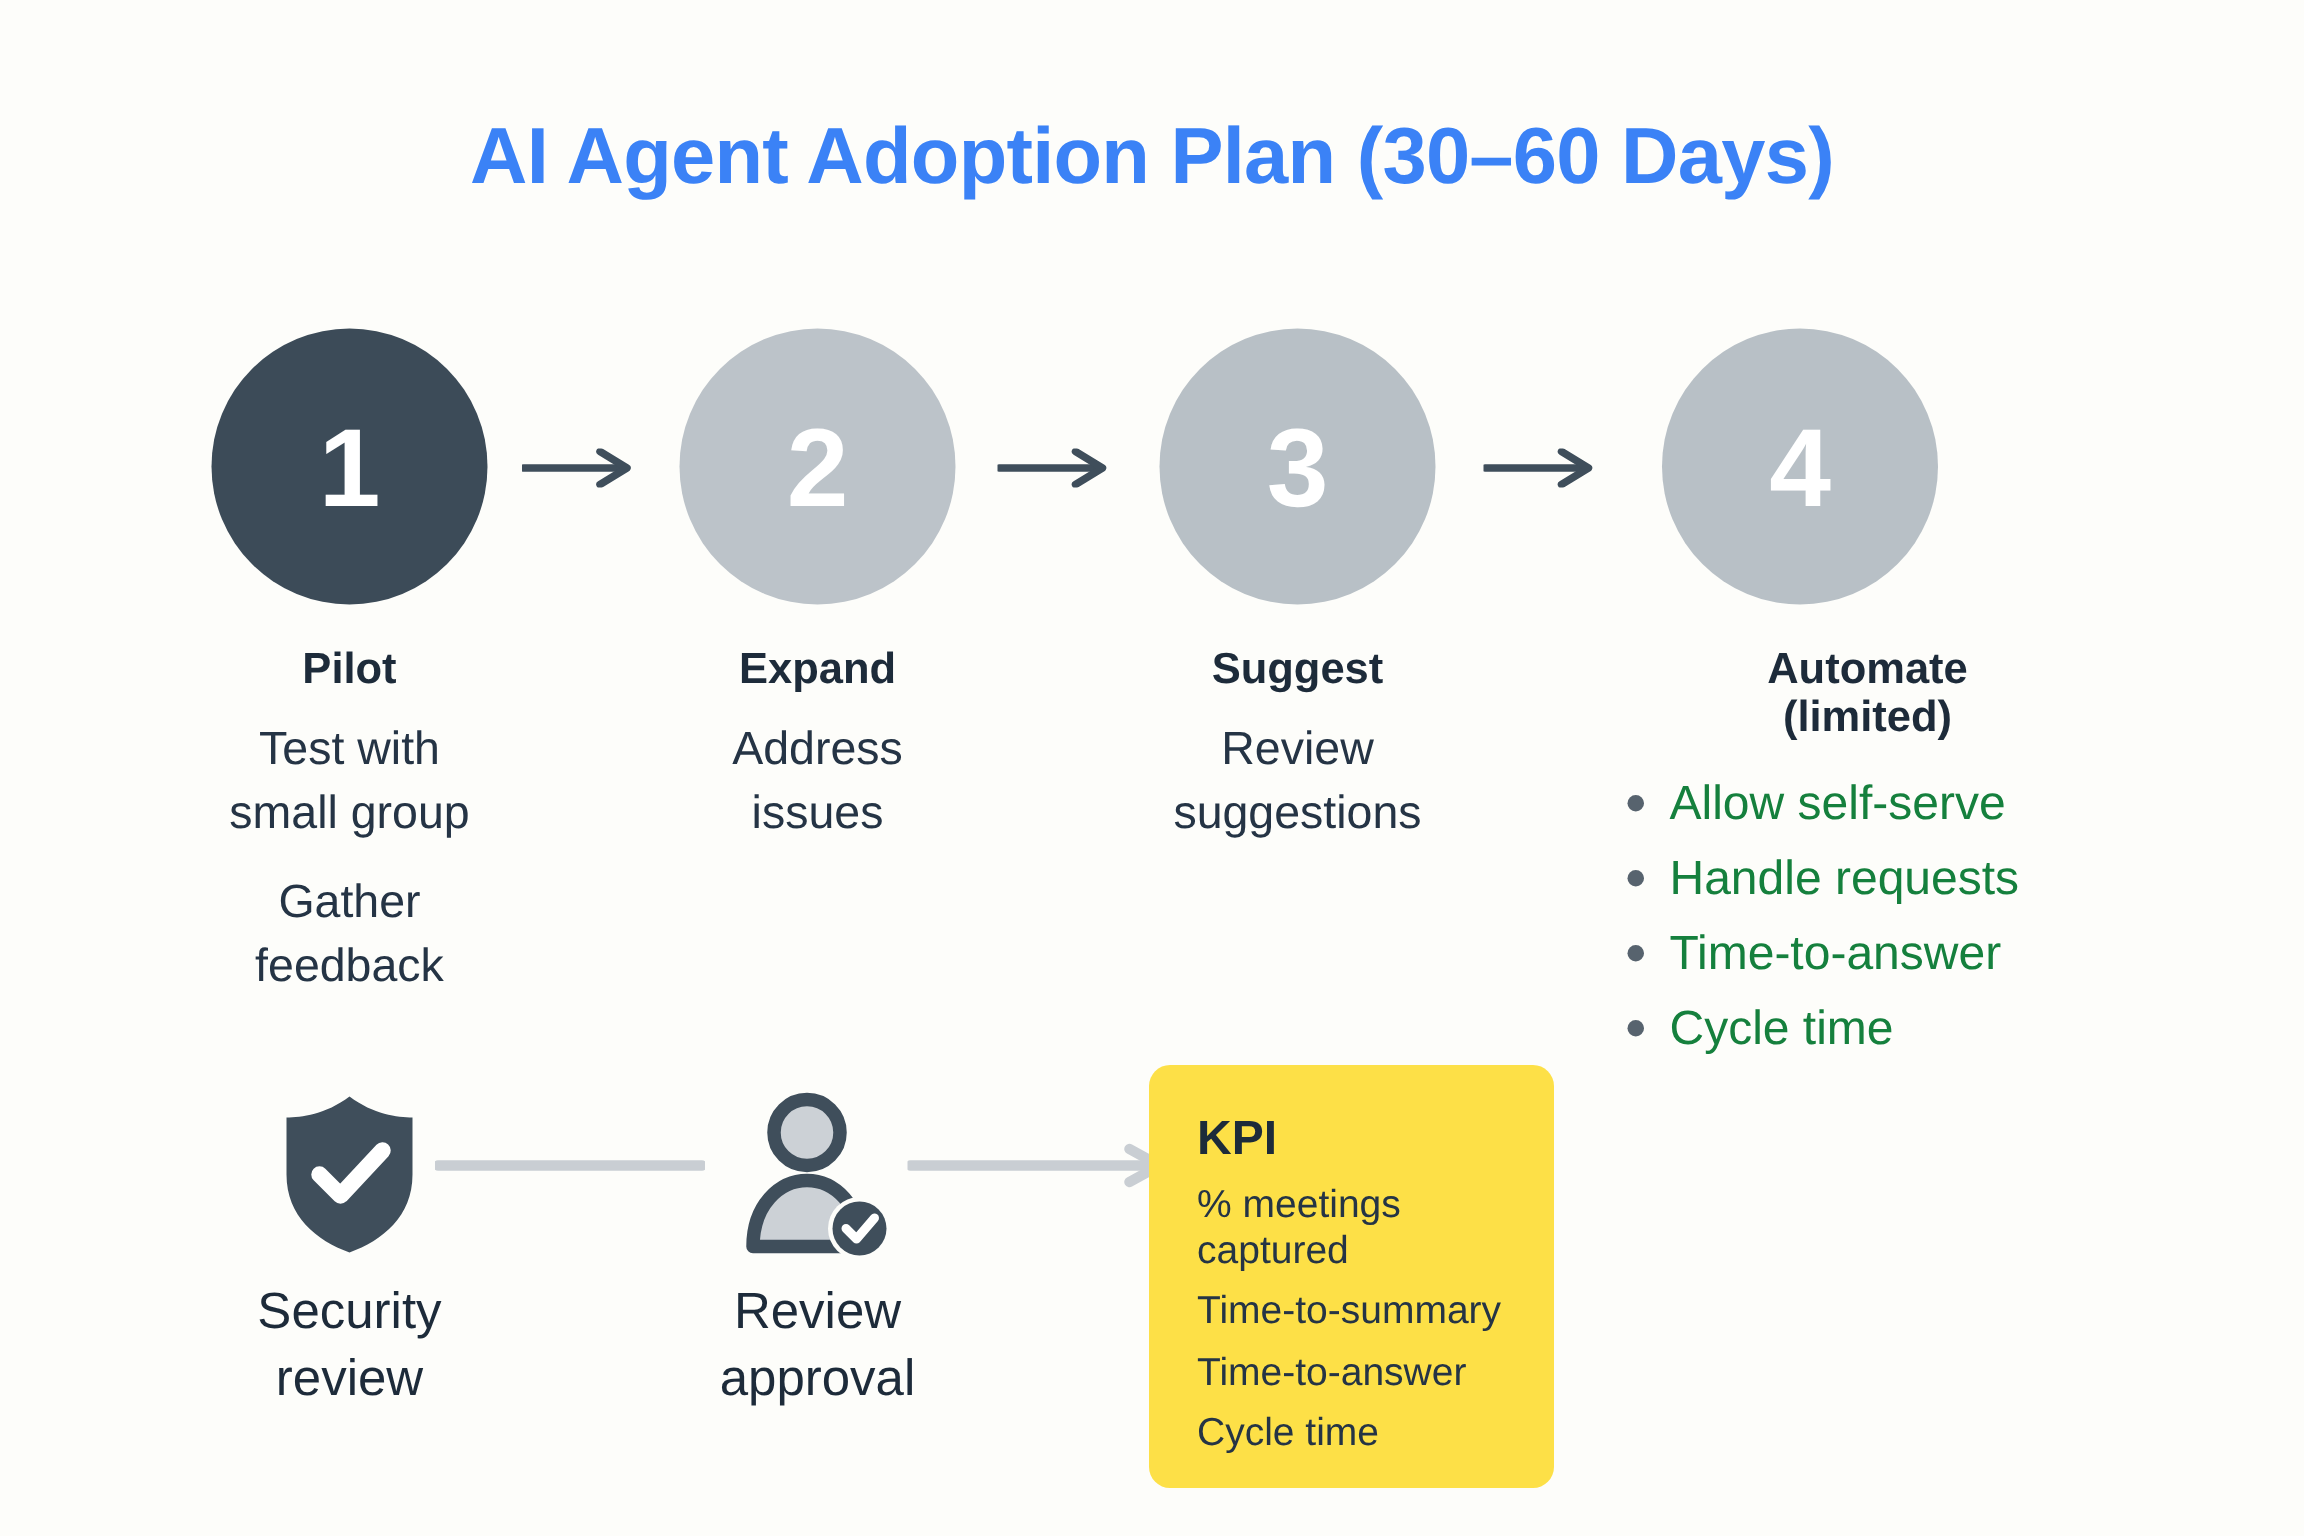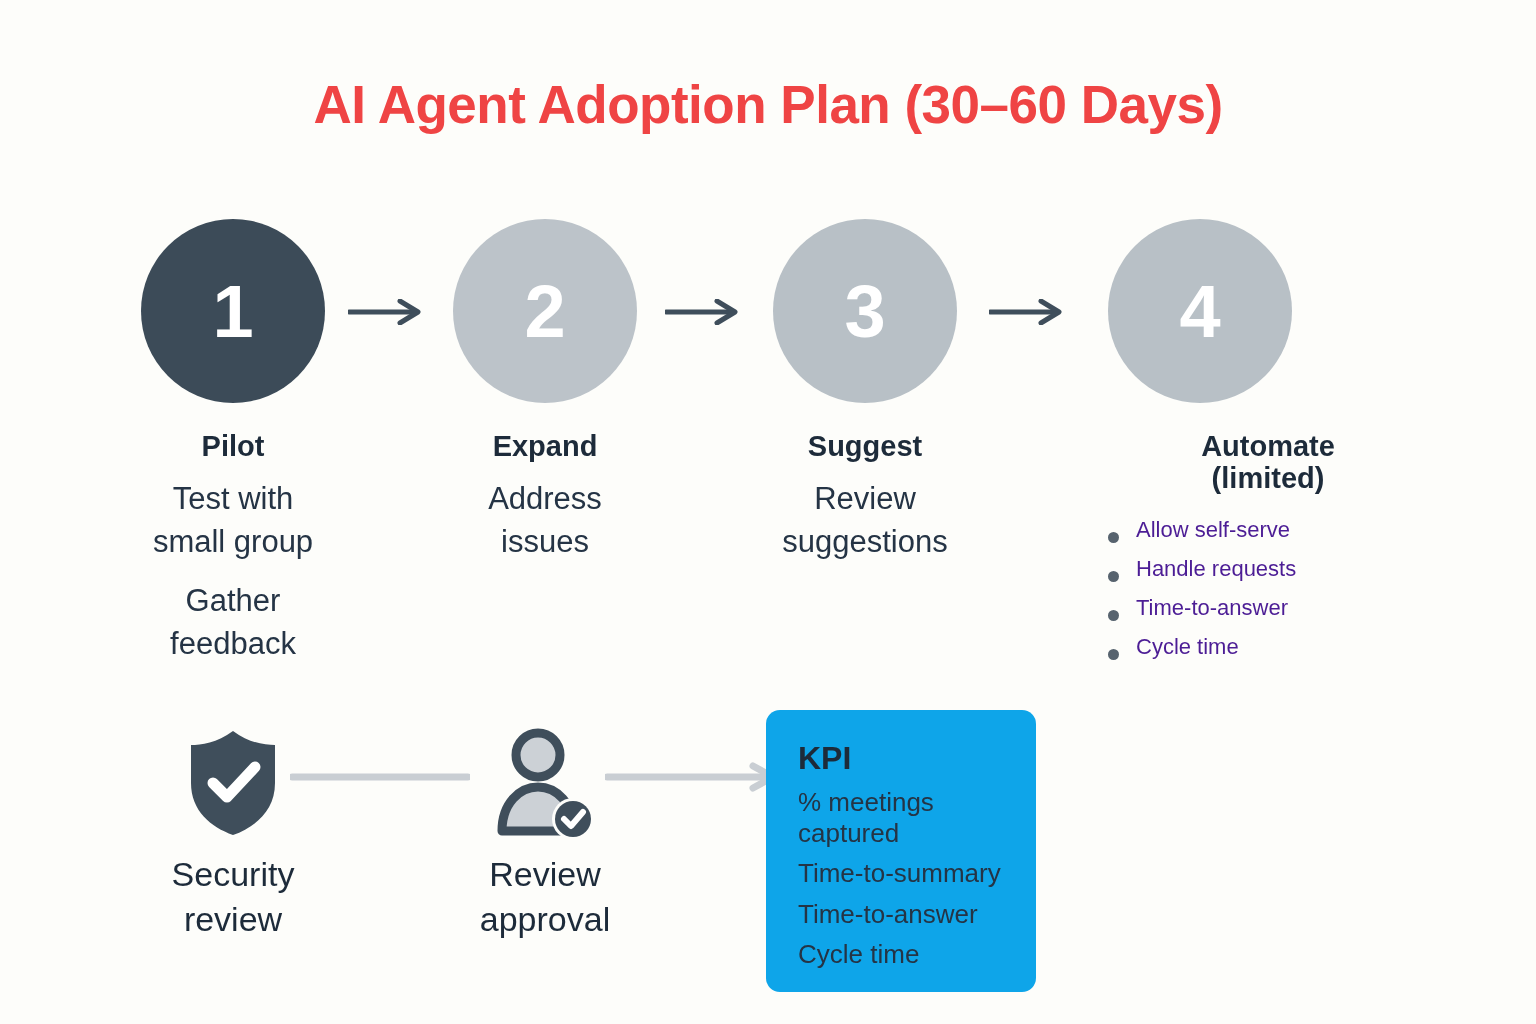--- a/index.html
+++ b/index.html
@@ -24,21 +24,21 @@
   
   .title {
     position: absolute;
     top: 74px;
     left: 0;
     width: 1536px;
     text-align: center;
     font-size: 53px;
     font-weight: bold;
     letter-spacing: -0.5px;
-    color: #ef4444;
+    color: #3b82f6;
     white-space: nowrap;
   }
 
   
   .steps {
     position: absolute;
     top: 219px;
     left: 0;
     width: 1536px;
     height: 186px;
@@ -87,35 +87,35 @@
   .col-line {
     font-size: 31px;
     line-height: 1.38;
     color: #253445;
   }
   .col-group { margin-bottom: 16px; }
 
   .col1 { top: 430px; left: 113px;  width: 240px; }
   .col2 { top: 430px; left: 425px;  width: 240px; }
   .col3 { top: 430px; left: 745px;  width: 240px; }
-  .col4 { top: 430px; left: 1078px; width: 380px; }
+  .col4 { top: 430px; left: 1055px; width: 380px; }
 
   .col4 .col-head { line-height: 1.12; }
 
   .bullets {
     margin-top: 22px;
     text-align: left;
     padding-left: 30px;
   }
   .bullet-row {
     display: flex;
-    align-items: flex-end;
+    align-items: center;
     margin-bottom: 13px;
-    font-size: 22px;
-    color: #4c1d95;
+    font-size: 32px;
+    color: #15803d;
   }
   .bullet-dot {
     width: 11px;
     height: 11px;
     border-radius: 50%;
     background: #57636e;
     margin-right: 17px;
     flex: 0 0 auto;
   }
 
@@ -153,21 +153,21 @@
   .conn1 { top: 62px; left: 290px; width: 180px; }
   .conn2 { top: 62px; left: 605px; width: 175px; }
 
   
   .kpi-card {
     position: absolute;
     top: 710px;
     left: 766px;
     width: 270px;
     height: 282px;
-    background: #0ea5e9;
+    background: #fde047;
     border-radius: 14px;
     box-sizing: border-box;
     padding: 30px 0 5px 32px;
   }
   .kpi-title {
     font-size: 32px;
     font-weight: bold;
     color: #1d2b3a;
     margin-bottom: 10px;
   }

